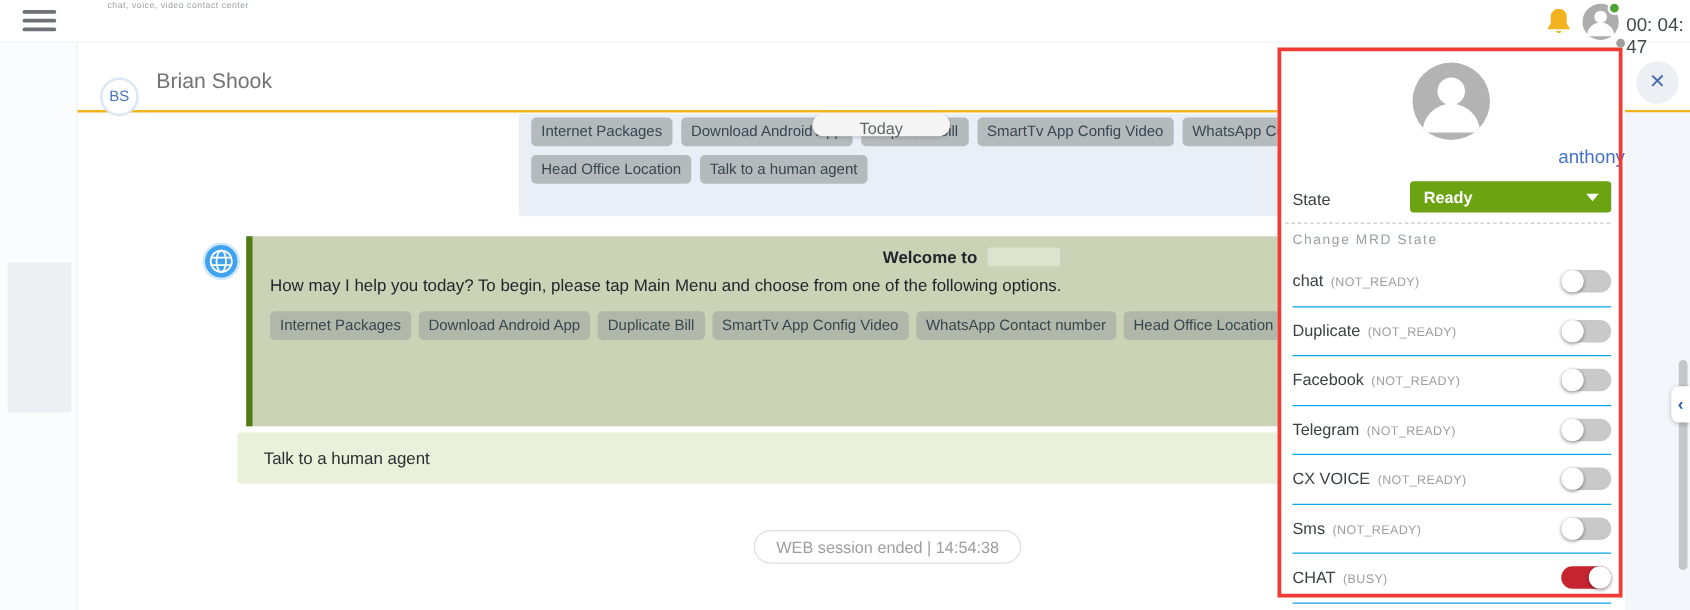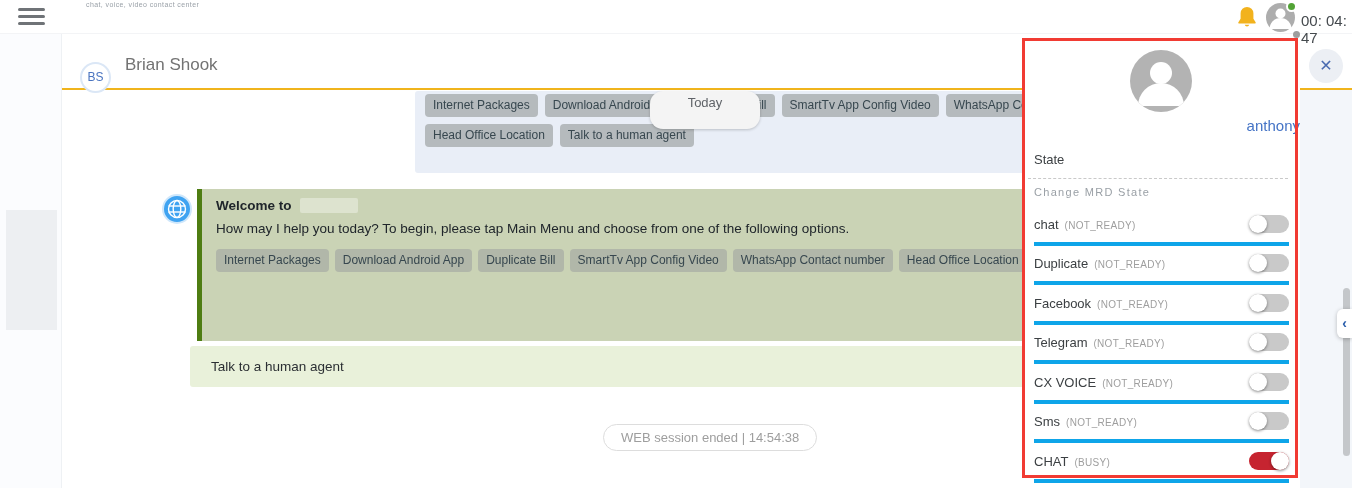--- a/index.html
+++ b/index.html
@@ -28,25 +28,25 @@
   .rail-block { position:absolute; left:6px; top:176px; width:51px; height:120px; background:#edeff2; }
   
   .contact-avatar { position:absolute; left:80px; top:50px; width:31px; height:31px; border-radius:50%; border:2px solid #dbe7f6; background:#fff; color:#4a74c0; font-size:12px; line-height:27px; text-align:center; z-index:1;margin-top:12px; }
   .contact-name { position:absolute; left:125px; top:55px; font-size:17px; color:#737373; z-index:1; }
   .amber-line { position:absolute; left:62px; right:0; top:88px; height:2px; background:#f0b41c; }
   
   .chip { height:23px; line-height:23px; padding:0 8px; background:#b5babd; border-radius:4px; font-size:12px; color:#37474f; white-space:nowrap; cursor:pointer; }
   .user-bubble { position:absolute; left:415px; right:0; top:91px; height:82px; background:#e9eef7; border-radius:3px; }
   .qr-row1 { position:absolute; left:10px; top:3px; display:flex; gap:7px; }
   .qr-row2 { position:absolute; left:10px; top:33px; display:flex; gap:7px; }
-  .date-pill { position:absolute; left:650px; top:91px; height:38px; line-height:23px; padding:0 0; width:110px; text-align:center; background:#f4f4f4; border-radius:13px; color:#5f6368; font-size:13px; box-shadow:0 1px 3px rgba(0,0,0,.2); z-index:3; }
+  .date-pill { position:absolute; left:650px; top:91px; height:18px; line-height:23px; padding:0 0; width:110px; text-align:center; background:#f4f4f4; border-radius:13px; color:#5f6368; font-size:13px; box-shadow:0 1px 3px rgba(0,0,0,.2); z-index:3; }
   .bot-avatar { position:absolute; left:162px; top:194px; width:30px; height:30px; border-radius:50%; background:#3fa3f1; border:2px solid #cfe7fb; }
   .bot-bubble { position:absolute; left:197px; right:0; top:189px; height:152px; background:#cad3b5; border-left:5px solid #4e7d12; padding:9px 14px; }
   .bot-sender { font-size:12px; font-weight:bold; color:#4272c8; margin-bottom:10px; }
-  .bot-title { font-size:13.5px; font-weight:bold; color:#20262b; margin-bottom:8px; display:flex; align-items:center; gap:8px; }
+  .bot-title { font-size:13.5px; font-weight:bold; color:#20262b; margin-bottom:8px; display:flex; align-items:center; gap:8px;justify-content:center; }
   .redact { display:inline-block; width:58px; height:15px; background:#dde3cf; border-radius:2px; }
   .bot-body { font-size:13.5px; color:#20262b; margin-bottom:13px; }
   .bot-chips { display:flex; gap:6px; }
   .chip--bot { background:#b1b7a9; }
   .user-msg { position:absolute; left:190px; right:0; top:346px; height:41px; background:#e9f1da; border-radius:3px; font-size:13.5px; color:#2b2f33; line-height:41px; padding-left:21px; }
   .session-pill { position:absolute; left:603px; top:424px; height:27px; line-height:25px; padding:0 17px; border:1px solid #dddddd; border-radius:14px; background:#fff; color:#9e9e9e; font-size:13px; }
   
   .right-strip { position:absolute; left:1300px; right:0; top:90px; bottom:0; background:#f3f6fa; }
   .close-btn { position:absolute; left:1309px; top:49px; width:34px; height:34px; border-radius:50%; background:#eceff4; color:#4a6bb0; font-size:16px; line-height:34px; text-align:center; cursor:pointer; z-index:2; }
   .scrollbar { position:absolute; left:1343px; top:288px; width:7px; height:168px; background:#c4c7ca; border-radius:4px; cursor:pointer; }
@@ -54,21 +54,21 @@
   
   .agent-panel { position:absolute; left:1022px; top:34px; width:278px; bottom:0; background:#fff; z-index:5; }
   .panel-avatar { position:absolute; left:108px; top:16px; width:62px; height:62px; border-radius:50%; background:#b3b3b3; overflow:hidden; }
   .panel-name { position:absolute; left:0; right:0; top:83px; text-align:right; color:#4574c6; font-size:15px;padding-left:24px; }
   .state-label { position:absolute; left:12px; top:118px; font-size:13px; color:#3c4043; }
   .state-select { position:absolute; left:106px; top:111px; width:161px; height:25px; background:#6ca312; border-radius:3px; color:#fff; font-weight:bold; font-size:13px; line-height:25px; padding-left:11px; cursor:pointer; }
   .state-caret { position:absolute; right:10px; top:10px; width:0; height:0; border-left:5px solid transparent; border-right:5px solid transparent; border-top:6px solid #fff; }
   .dashed-sep { position:absolute; left:6px; right:12px; top:144px; border-top:1px dashed #c9c9c9; }
   .section-title { position:absolute; left:12px; top:152px; font-size:11px; color:#9aa0a6; letter-spacing:1.3px; }
   .mrd-list { position:absolute; left:12px; right:11px; top:172px; }
-  .mrd-row { height:39.5px; display:flex; align-items:center; justify-content:space-between; border-bottom:4px solid #0ea5e9;gap:41px; }
+  .mrd-row { height:39.5px; display:flex; align-items:center; justify-content:space-between; border-bottom:1px solid #0ea5e9;gap:41px; }
   .mrd-name { font-size:13px; color:#3c4043; }
   .mrd-status { font-size:10px; color:#9e9e9e; margin-left:6px; letter-spacing:0.3px; }
   .toggle { width:40px; height:18px; border-radius:9px; background:#c9c9c9; position:relative; cursor:pointer; flex:none; }
   .knob { position:absolute; left:0; top:0; width:18px; height:18px; border-radius:50%; background:#fff; box-shadow:0 1px 3px rgba(0,0,0,.45); }
   .toggle--on { background:#c62430; }
   .toggle--on .knob { left:auto; right:0; }
   .highlight { position:absolute; left:1022px; top:38px; width:276px; height:440px; border:3px solid #f13b33; z-index:6; pointer-events:none; }
   .panel-dot { position:absolute; left:1293px; top:31px; width:7px; height:7px; border-radius:50%; background:#9e9e9e; z-index:7; }
 </style>
 </head>
@@ -160,20 +160,24 @@
 
   <div class="agent-panel">
     <div class="panel-avatar">
       <svg width="62" height="62" viewBox="0 0 62 62">
           <circle cx="31" cy="23" r="11" fill="#fff"></circle>
           <path d="M8 56a23 23 0 0 1 46 0z" fill="#fff"></path>
         </svg>
     </div>
     <div class="panel-name">anthony</div>
     <div class="state-label">State</div>
+    <div class="state-select">
+      <span>Ready</span>
+      <span class="state-caret"></span>
+    </div>
     <div class="dashed-sep"></div>
     <div class="section-title">Change MRD State</div>
     <div class="mrd-list">
       <div class="mrd-row">
         <span><span class="mrd-name">chat</span><span class="mrd-status">(NOT_READY)</span></span>
         <span class="toggle">
             <span class="knob"></span>
           </span>
       </div>
       <div class="mrd-row">

